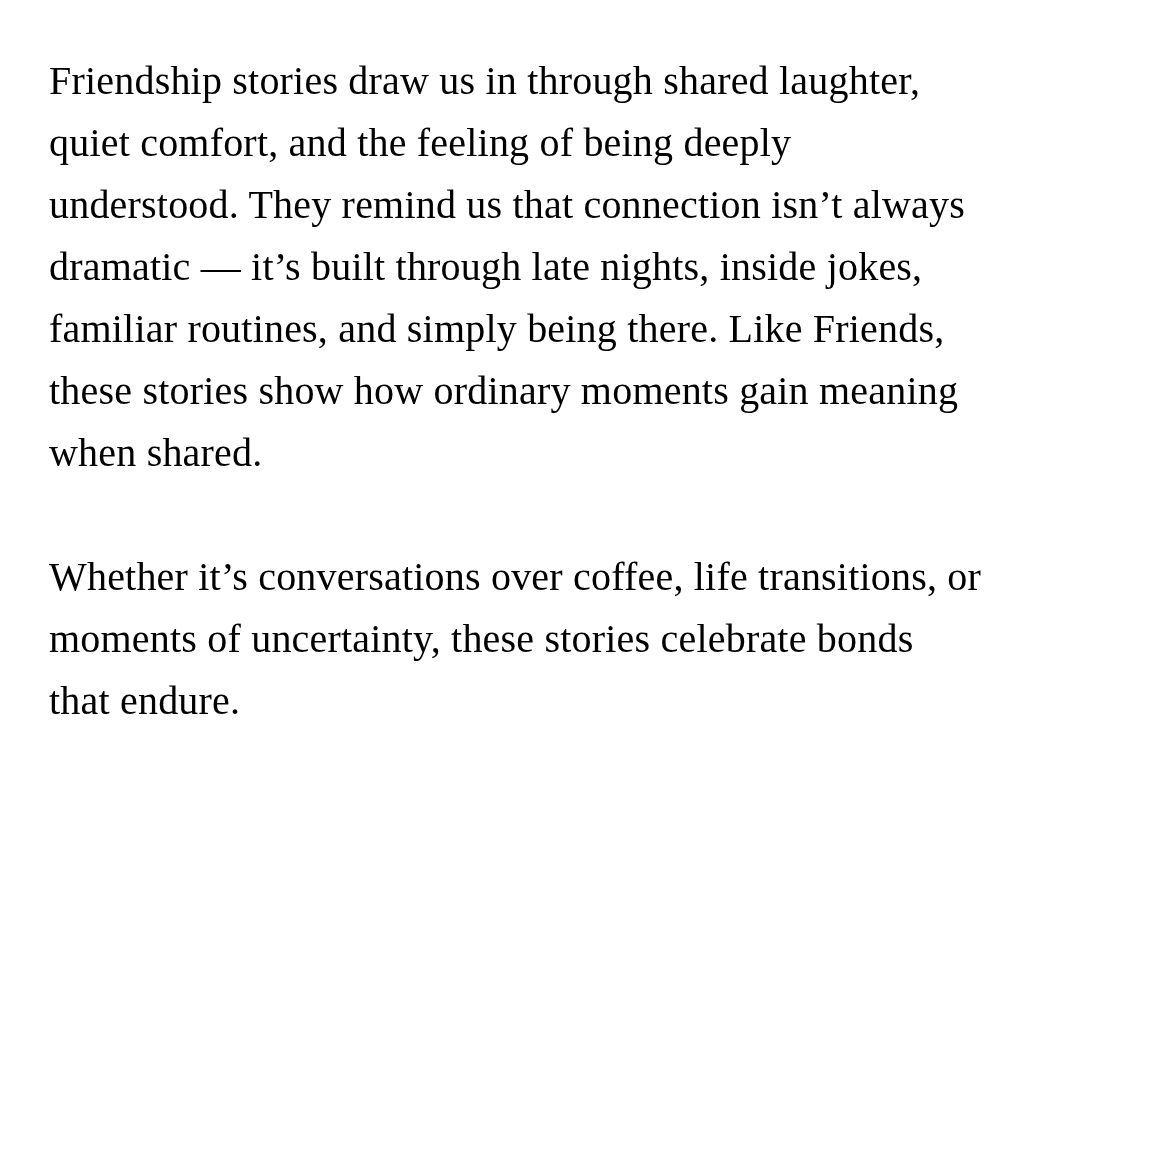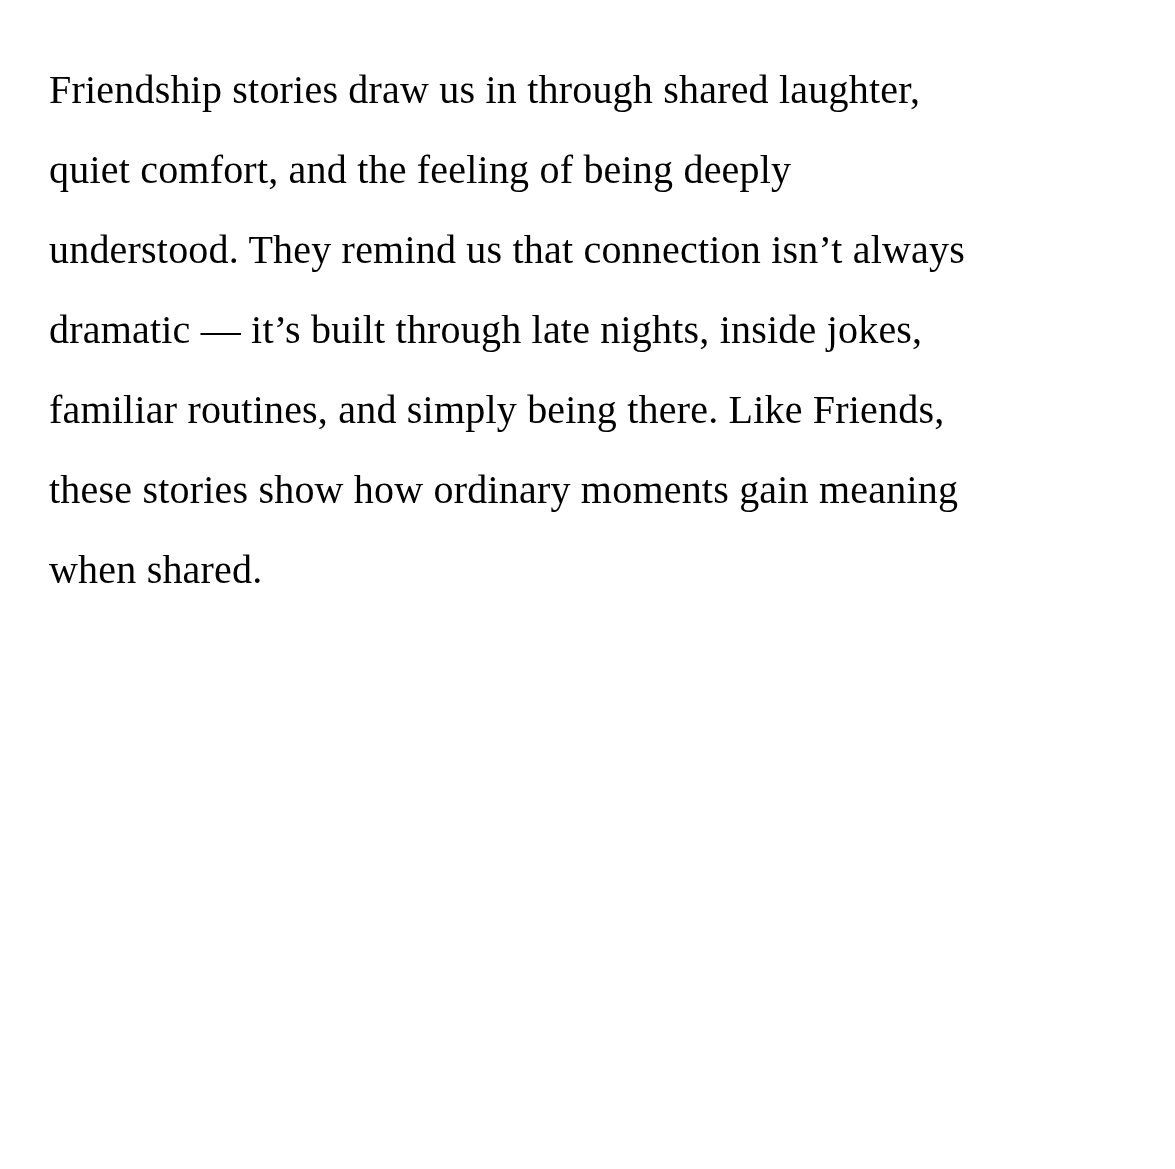--- a/index.html
+++ b/index.html
@@ -13,31 +13,34 @@
     height: 1169px;
     background: #ffffff;
     color: #000000;
     padding: 50px 40px 0 49px;
     overflow: hidden;
     font-family: "Liberation Serif", "DejaVu Serif", serif;
   }
   .paragraph {
     margin: 0 0 62px 0;
     font-size: 40px;
-    line-height: 80px;
+    line-height: 62px;
     font-weight: 400;
     letter-spacing: 0.2px;
     white-space: pre-line;
     color: #000000;
   }
 </style>
 </head>
 <body>
 
 <div class="page">
   <p class="paragraph">Friendship stories draw us in through shared laughter,
 quiet comfort, and the feeling of being deeply
 understood. They remind us that connection isn’t always
 dramatic — it’s built through late nights, inside jokes,
 familiar routines, and simply being there. Like Friends,
 these stories show how ordinary moments gain meaning
 when shared.</p>
+  <p class="paragraph">Whether it’s conversations over coffee, life transitions, or
+moments of uncertainty, these stories celebrate bonds
+that endure.</p>
 </div>
 
 </body></html>

